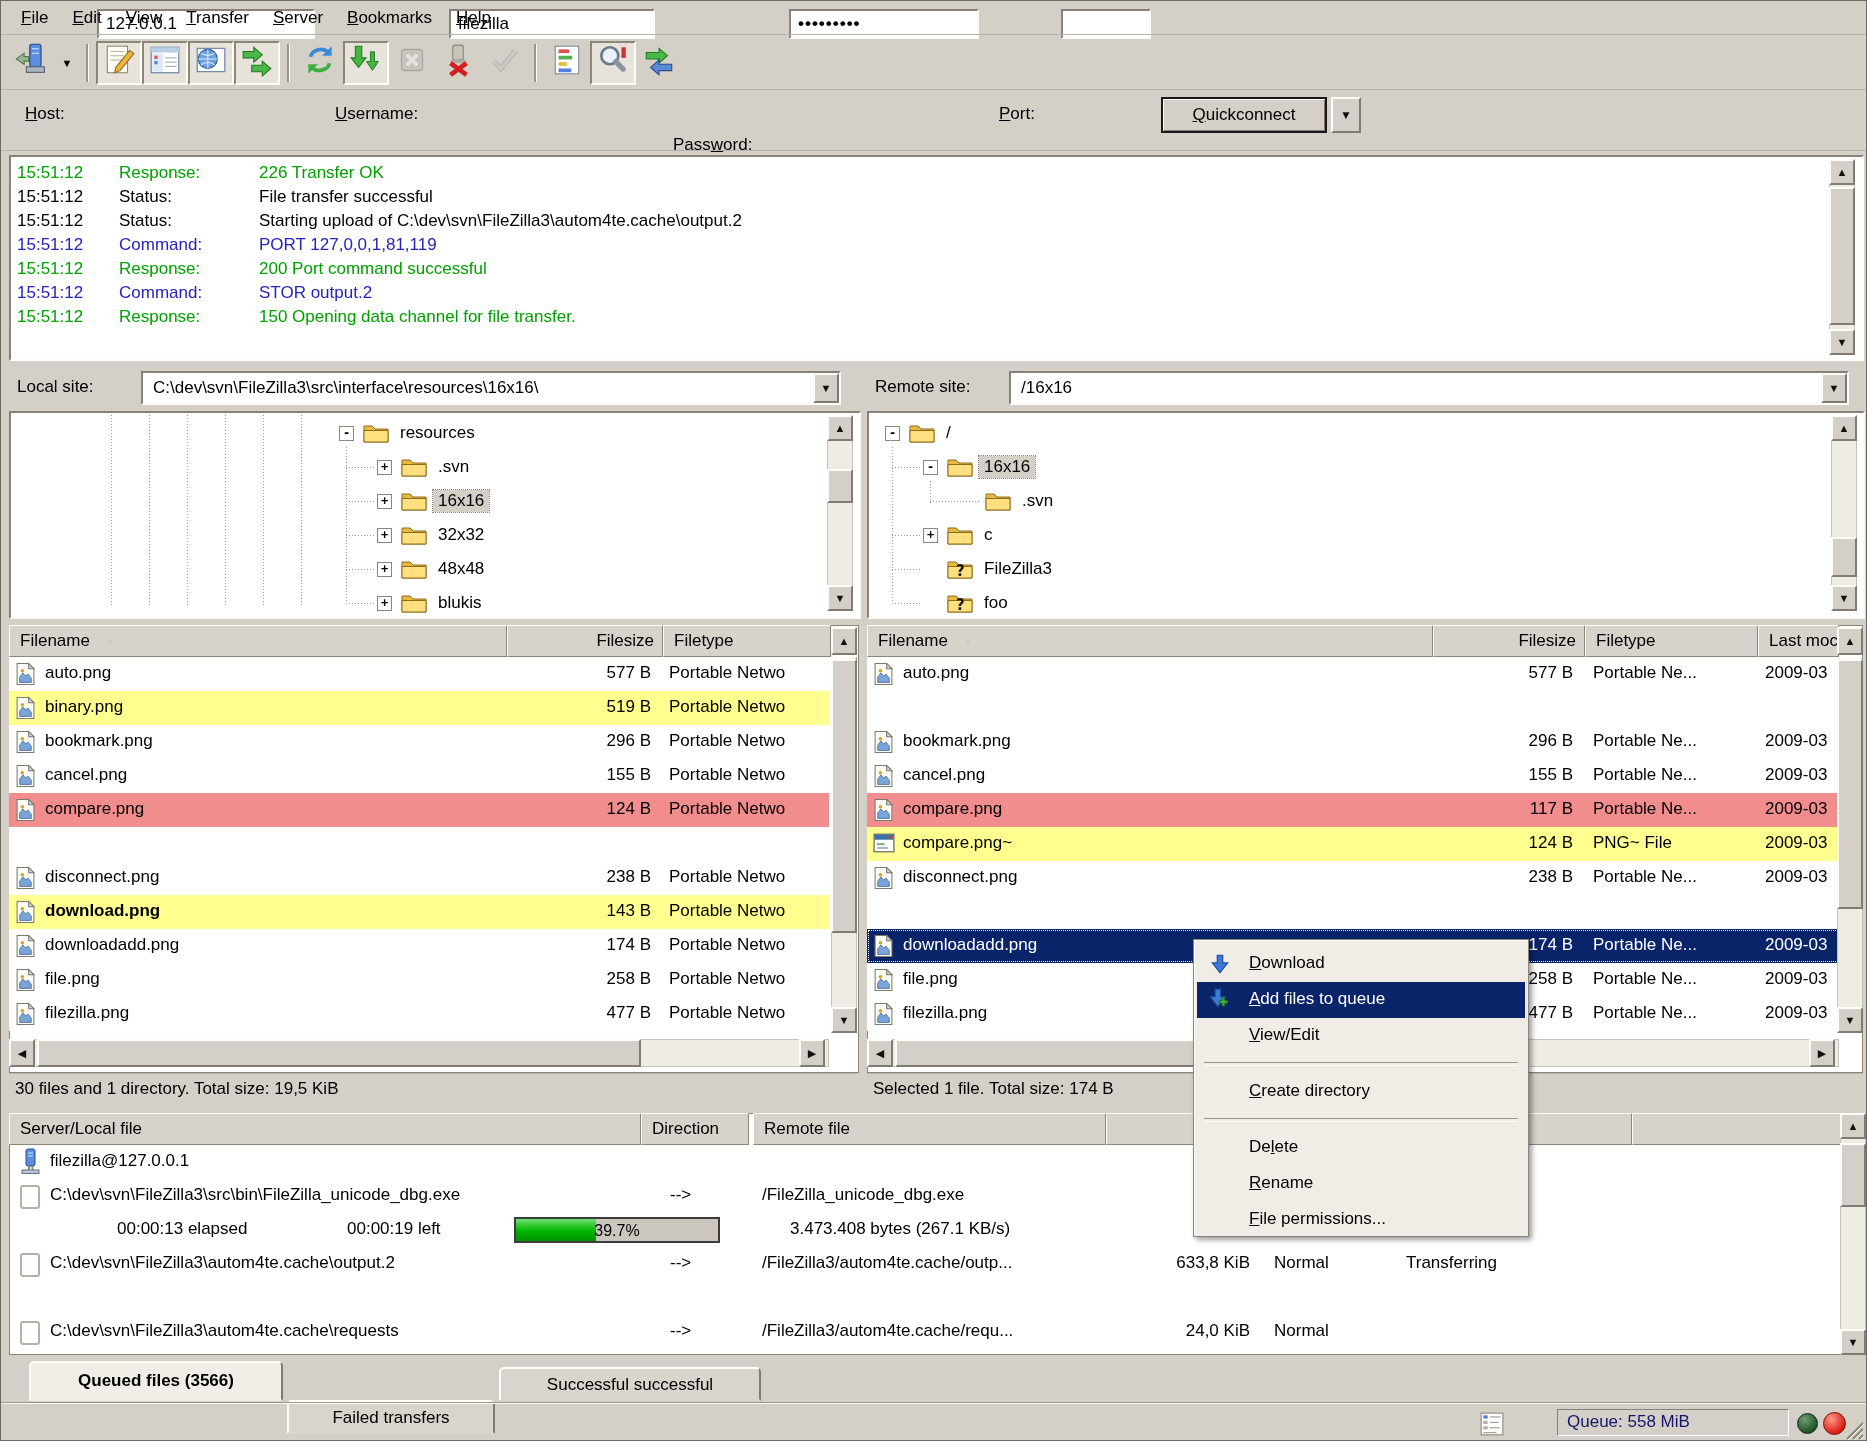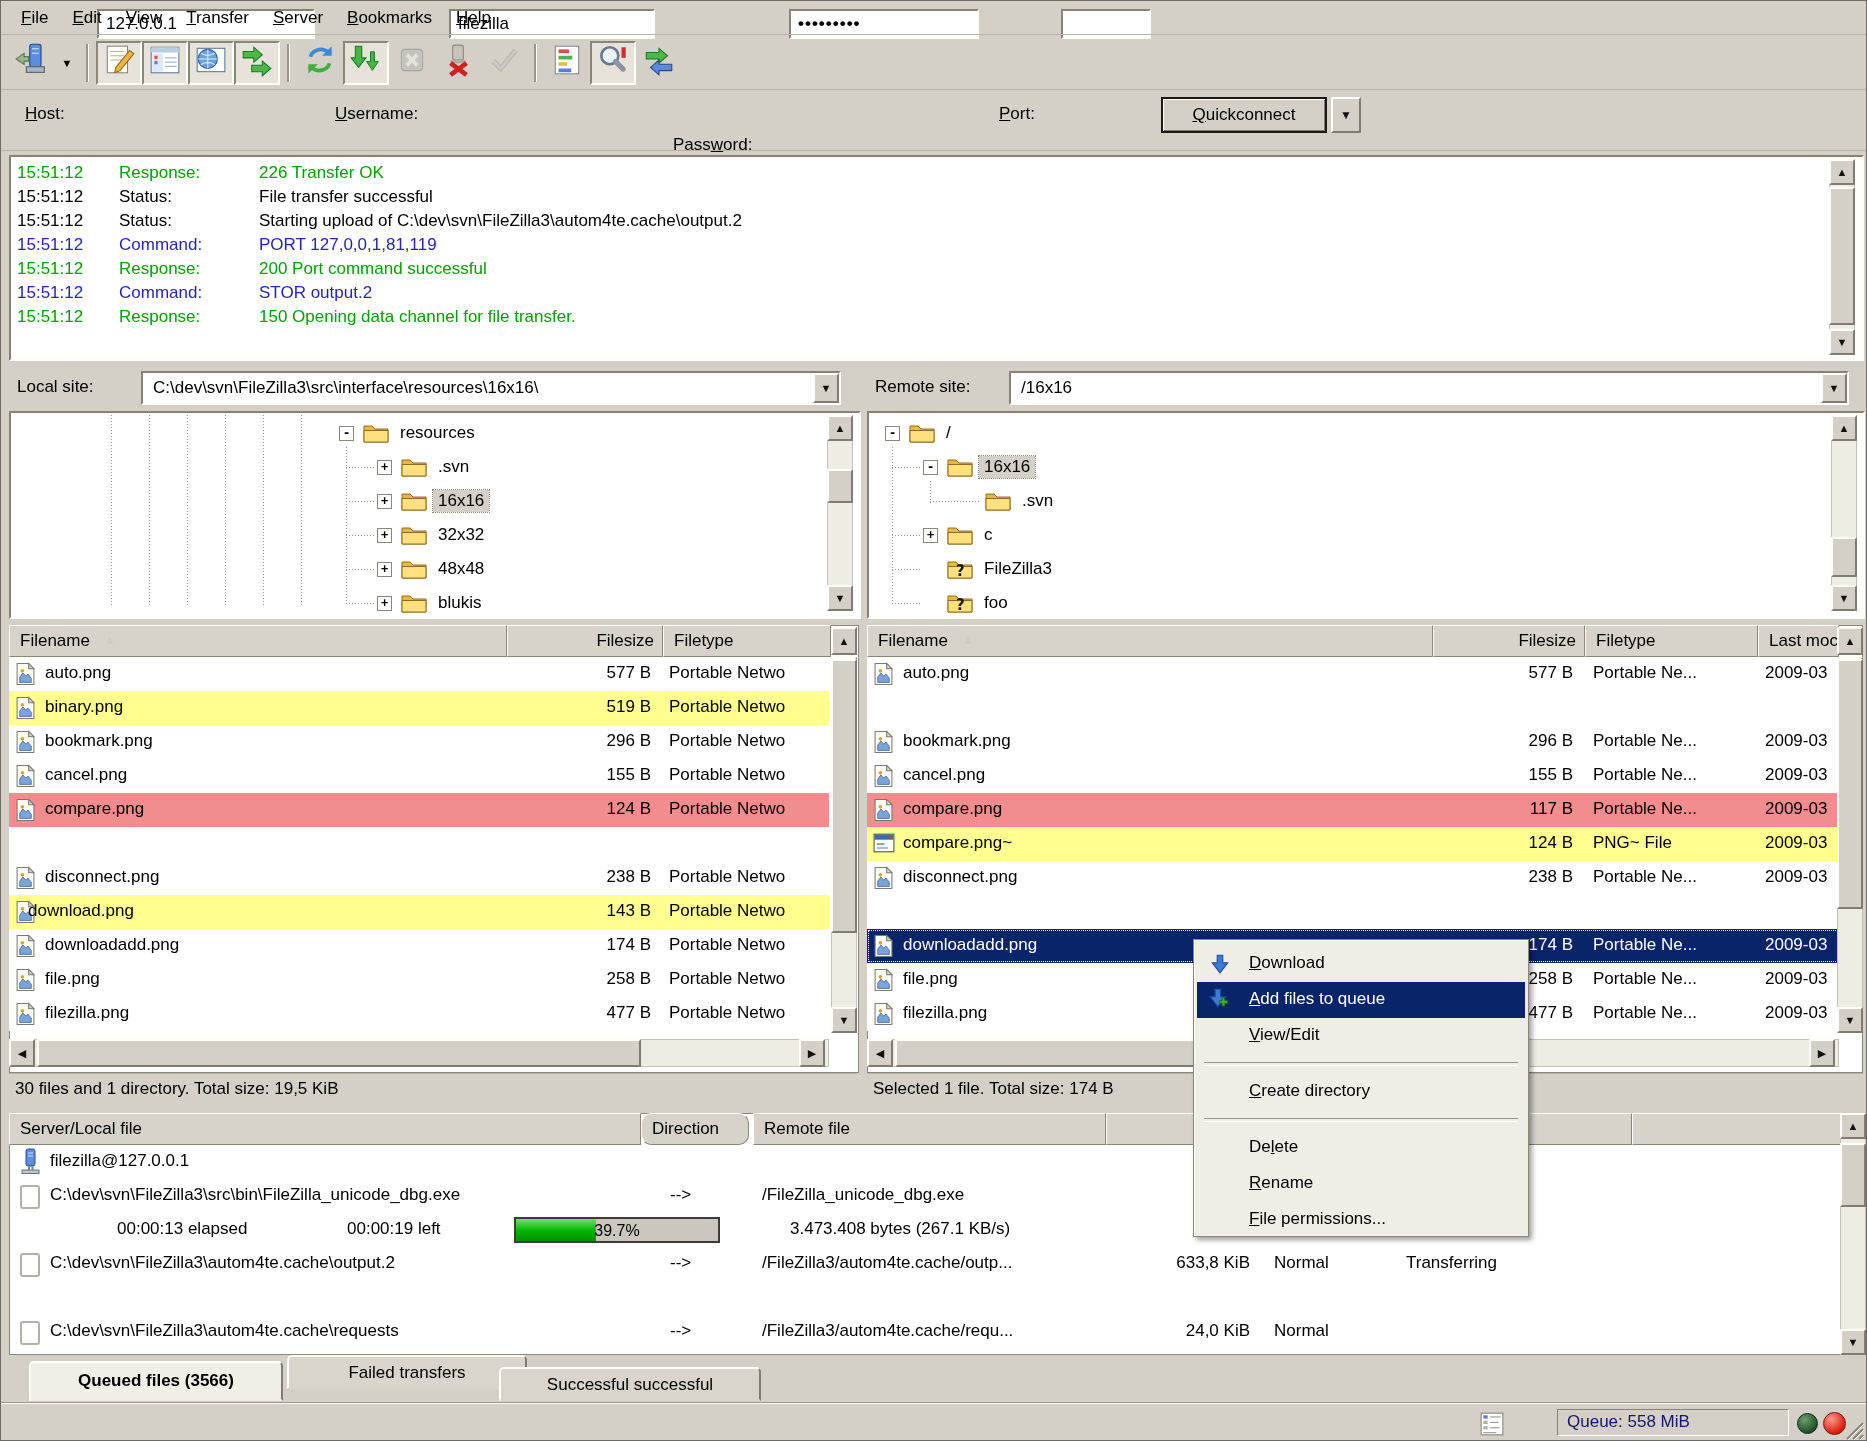--- a/index.html
+++ b/index.html
@@ -430,21 +430,21 @@
       <div class="cell" style="left: 494px; width: 148px; text-align: right;">238 B</div>
       <div class="cell" style="left: 660px;">Portable Netwo</div>
     </div>
     <div class="lrow bg-yellow" style="left: 8px; top: 894px; width: 820px;">
       <div class="cell icon" style="left: 6px;"><svg width="21" height="24" viewBox="0 0 20 22">
           <path d="M2 1 h11 l5 5 v15 h-16 z" fill="#fdfdf8" stroke="#7a7a72"></path>
           <path d="M13 1 l5 5 h-5 z" fill="#d8d4c8" stroke="#7a7a72"></path>
           <circle cx="7" cy="8" r="1.7" fill="#d8a428"></circle>
           <path d="M4.5 14 l3 -4 2.8 3 2 -2 3.2 4 v4 h-11 z" fill="#7aa5d8" stroke="#4a6a98" stroke-width="0.8"></path>
         </svg></div>
-      <div class="cell" style="left: 19px;">download.png</div>
+      <div class="cell" style="left: 36px; font-weight: bold;">download.png</div>
       <div class="cell" style="left: 494px; width: 148px; text-align: right;">143 B</div>
       <div class="cell" style="left: 660px;">Portable Netwo</div>
     </div>
     <div class="lrow bg-none" style="left: 8px; top: 928px; width: 820px;">
       <div class="cell icon" style="left: 6px;"><svg width="21" height="24" viewBox="0 0 20 22">
           <path d="M2 1 h11 l5 5 v15 h-16 z" fill="#fdfdf8" stroke="#7a7a72"></path>
           <path d="M13 1 l5 5 h-5 z" fill="#d8d4c8" stroke="#7a7a72"></path>
           <circle cx="7" cy="8" r="1.7" fill="#d8a428"></circle>
           <path d="M4.5 14 l3 -4 2.8 3 2 -2 3.2 4 v4 h-11 z" fill="#7aa5d8" stroke="#4a6a98" stroke-width="0.8"></path>
         </svg></div>
@@ -604,21 +604,21 @@
     <div class="sb-btn" style="left: 1836px; top: 1006px;">▼</div>
     <div class="sb-thumb" style="left: 1836px; top: 658px; width: 26px; height: 250px;"></div>
     <div class="abs sb-track" style="left: 866px; top: 1038px; width: 972px; height: 28px;"></div>
     <div class="sb-btn" style="left: 866px; top: 1038px; height: 28px;">◀</div>
     <div class="sb-btn" style="left: 1808px; top: 1038px; height: 28px;">▶</div>
     <div class="sb-thumb" style="left: 894px; top: 1038px; width: 500px; height: 28px;"></div>
     <div class="statusline" style="left: 8px; top: 1072px; width: 848px;"></div>
     <div class="statusline" style="left: 866px; top: 1072px; width: 996px;"></div>
     <div class="abs" style="left: 8px; top: 1112px; width: 1857px; height: 242px; background: rgb(255, 255, 255); border: 1px solid rgb(138, 134, 120); box-sizing: border-box;"></div>
     <div class="hcell" style="left: 8px; top: 1112px; width: 632px;">Server/Local file</div>
-    <div class="hcell" style="left: 640px; top: 1112px; width: 108px; border-radius: 10px;">Direction</div>
+    <div class="hcell" style="left: 640px; top: 1112px; width: 108px;">Direction</div>
     <div class="hcell" style="left: 752px; top: 1112px; width: 353px;">Remote file</div>
     <div class="hcell" style="left: 1105px; top: 1112px; width: 155px;"></div>
     <div class="hcell" style="left: 1260px; top: 1112px; width: 130px;"></div>
     <div class="hcell" style="left: 1390px; top: 1112px; width: 241px;"></div>
     <div class="hcell" style="left: 1631px; top: 1112px; width: 210px;"></div>
     <div class="lrow bg-none" style="left: 9px; top: 1144px; width: 1830px;">
       <div class="cell icon" style="left: 8px; top: 3px;"><svg width="24" height="26" viewBox="0 0 24 26">
           <rect x="8" y="1" width="9" height="17" rx="2" fill="#5b8ede" stroke="#2a4f8f"></rect>
           <line x1="10" y1="5" x2="15" y2="5" stroke="#cfe0ff"></line>
           <line x1="10" y1="8" x2="15" y2="8" stroke="#cfe0ff"></line>
@@ -662,21 +662,21 @@
       <div class="cell" style="left: 752px;">/FileZilla3/autom4te.cache/requ...</div>
       <div class="cell" style="left: 1092px; width: 148px; text-align: right;">24,0 KiB</div>
       <div class="cell" style="left: 1264px;">Normal</div>
       <div class="cell" style="left: 1396px;"></div>
     </div>
     <div class="abs sb-track" style="left: 1839px; top: 1112px; width: 26px; height: 242px;"></div>
     <div class="sb-btn" style="left: 1839px; top: 1112px;">▲</div>
     <div class="sb-btn" style="left: 1839px; top: 1328px;">▼</div>
     <div class="sb-thumb" style="left: 1839px; top: 1142px; width: 26px; height: 64px;"></div>
     <div class="tab active" style="left: 28px; top: 1360px; width: 254px; height: 40px;">Queued files (3566)</div>
-    <div class="tab" style="left: 286px; top: 1354px; width: 240px; height: 34px;">Failed transfers</div>
+    <div class="tab" style="left: 286px; top: 1399px; width: 208px; height: 34px;">Failed transfers</div>
     <div class="tab" style="left: 498px; top: 1366px; width: 262px; height: 34px;">Successful successful</div>
     <div class="abs" style="left: 0px; top: 1402px; width: 1867px; height: 39px; border-top: 1px solid rgb(255, 253, 248); box-shadow: rgb(154, 150, 140) 0px -1px 0px;"></div>
     <div class="abs" style="left: 1478px; top: 1410px; width: 26px; height: 26px;"><svg width="26" height="26" viewBox="0 0 24 24">
         <rect x="2" y="2" width="20" height="20" fill="#fff" stroke="#8a8678"></rect>
         <rect x="4" y="4" width="4" height="3" fill="#5080d0"></rect>
         <line x1="10" y1="5.5" x2="20" y2="5.5" stroke="#9a968c"></line>
         <rect x="4" y="9" width="4" height="3" fill="#b0b0b0"></rect>
         <line x1="10" y1="10.5" x2="18" y2="10.5" stroke="#9a968c"></line>
         <rect x="4" y="14" width="4" height="3" fill="#b0b0b0"></rect>
         <line x1="10" y1="15.5" x2="19" y2="15.5" stroke="#9a968c"></line>

